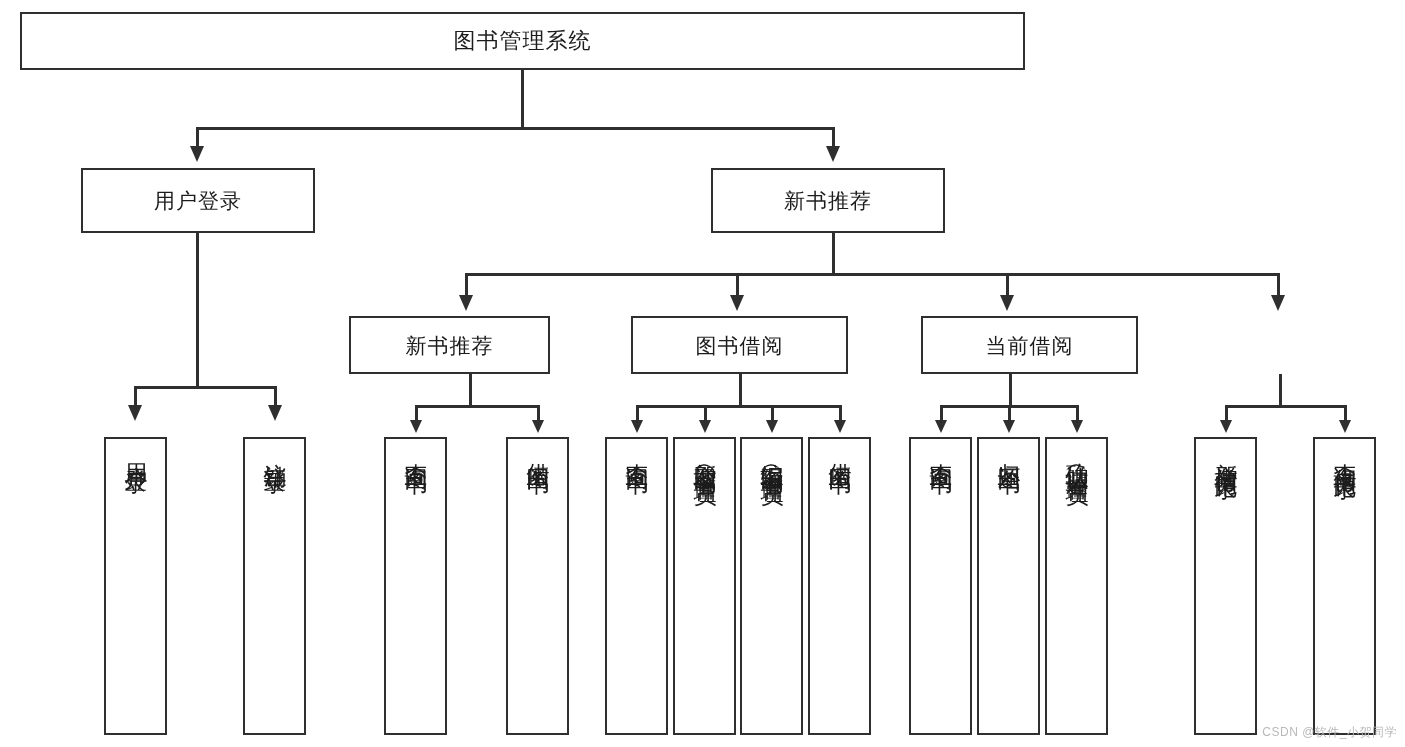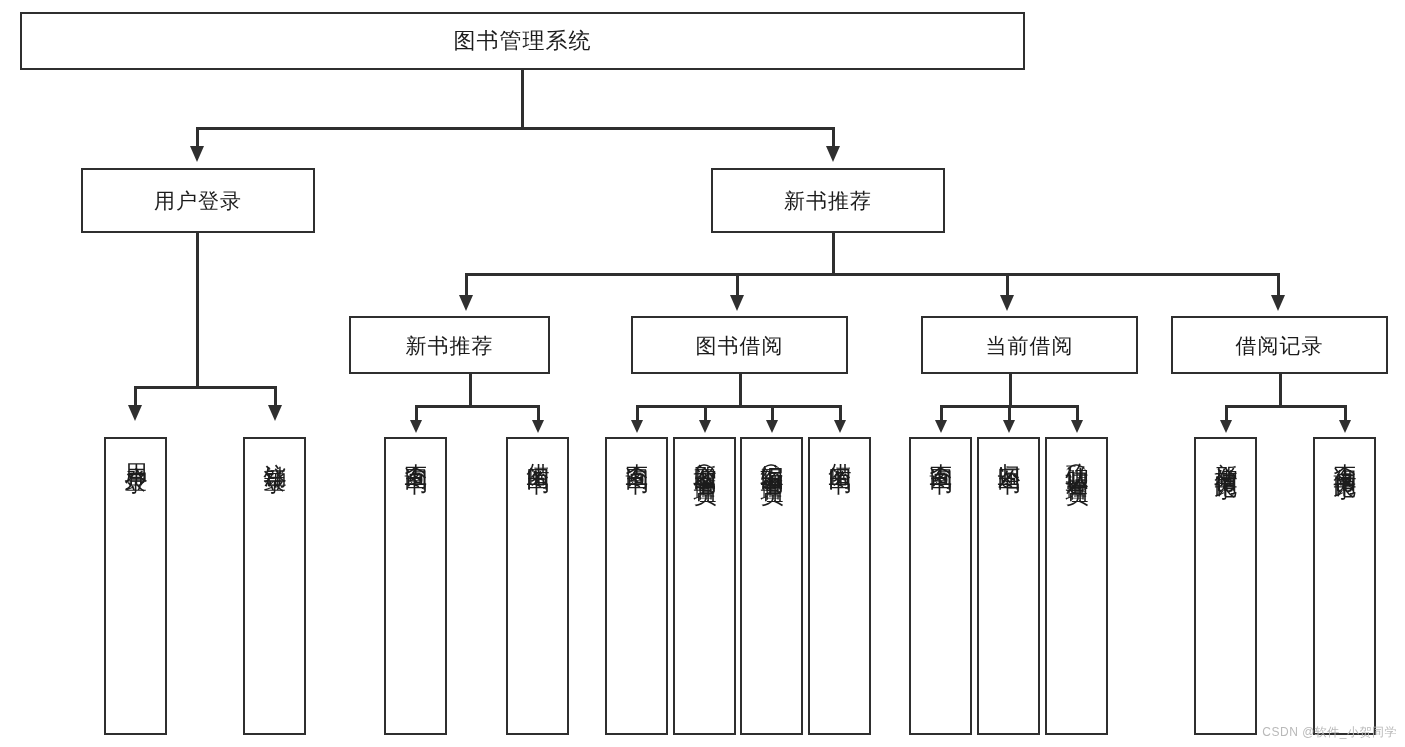--- a/index.html
+++ b/index.html
@@ -119,23 +119,20 @@
 
   <div class="node horiz" style="left:349px;top:316px;width:201px;height:58px;">
     <span>新书推荐</span>
   </div>
   <div class="node horiz" style="left:631px;top:316px;width:217px;height:58px;">
     <span>图书借阅</span>
   </div>
   <div class="node horiz" style="left:901px;top:316px;width:217px;height:58px;margin-left:20px;">
     <span>当前借阅</span>
   </div>
-  <div class="node horiz" style="left:1171px;top:316px;width:217px;height:58px;">
-    <span>借阅记录</span>
-  </div>
 
   <div class="line vline" style="left:469px;top:374px;height:31px;"></div>
   <div class="line hline" style="left:416px;top:405px;width:123px;"></div>
   <div class="line vline" style="left:415px;top:405px;height:15px;"></div>
   <div class="line vline" style="left:537px;top:405px;height:15px;"></div>
   <div class="arrow small" style="left:410px;top:420px;"></div>
   <div class="arrow small" style="left:532px;top:420px;"></div>
 
   <div class="line vline" style="left:739px;top:374px;height:31px;"></div>
   <div class="line hline" style="left:637px;top:405px;width:204px;"></div>

